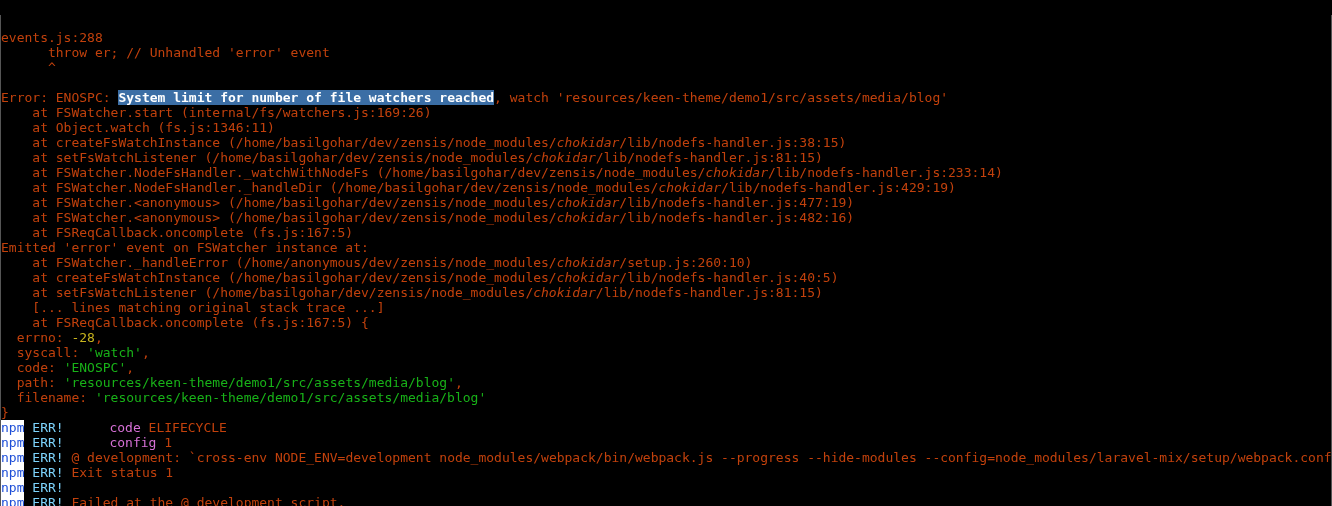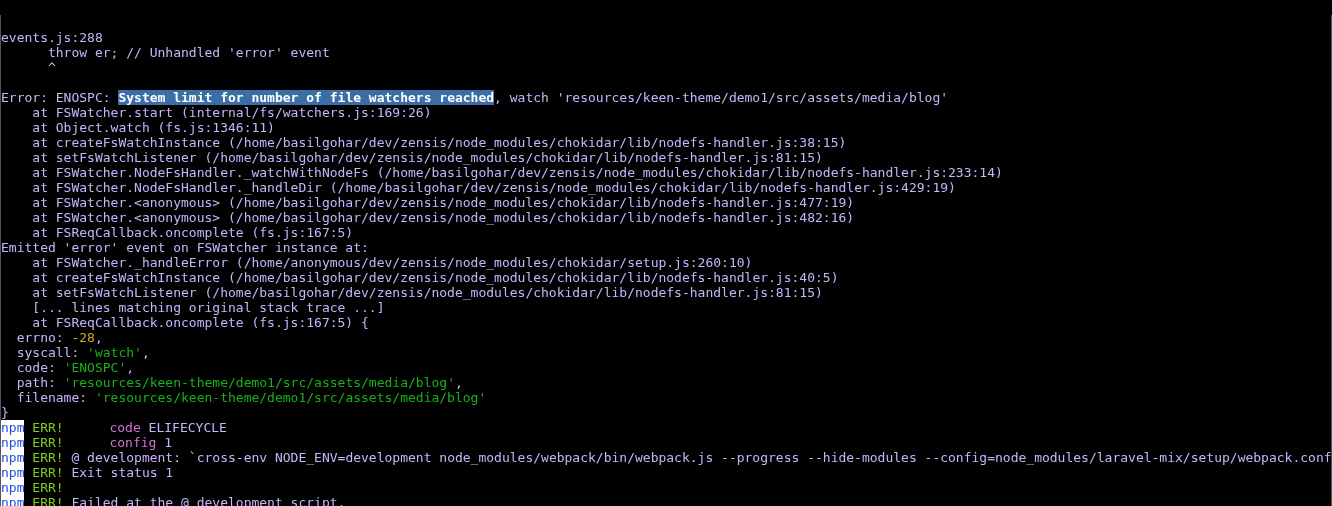--- a/index.html
+++ b/index.html
@@ -16,25 +16,25 @@
     overflow: hidden;
     box-sizing: border-box;
   }
   .terminal {
     padding: 0;
     border: 1px solid #555;
     border-top: none;
     height: 100%;
     box-sizing: border-box;
   }
-  .gray    { color: #c4b5fd; }
-  .italic  { }
+  .gray    { color: #c2410c; }
+  .italic  { font-style: italic; }
   .yellow  { color: #c8b41d; }
   .green   { color: #18b218; text-align: center; }
-  .red     { color: #84cc16; }
+  .red     { color: #7dd3fc; }
   .magenta { color: #d670d6; margin-left: 38px; }
   .hl      { background: #3b6ea5; color: #fff; font-weight: bold; }
   .bg-white { background: #fff; color: #1d4ed8; }
 </style>
 </head>
 <body>
 <div class="terminal">
 <span class="gray">events.js:288</span>
 <span class="gray">      throw er; // Unhandled 'error' event</span>
 <span class="gray">      ^</span>

